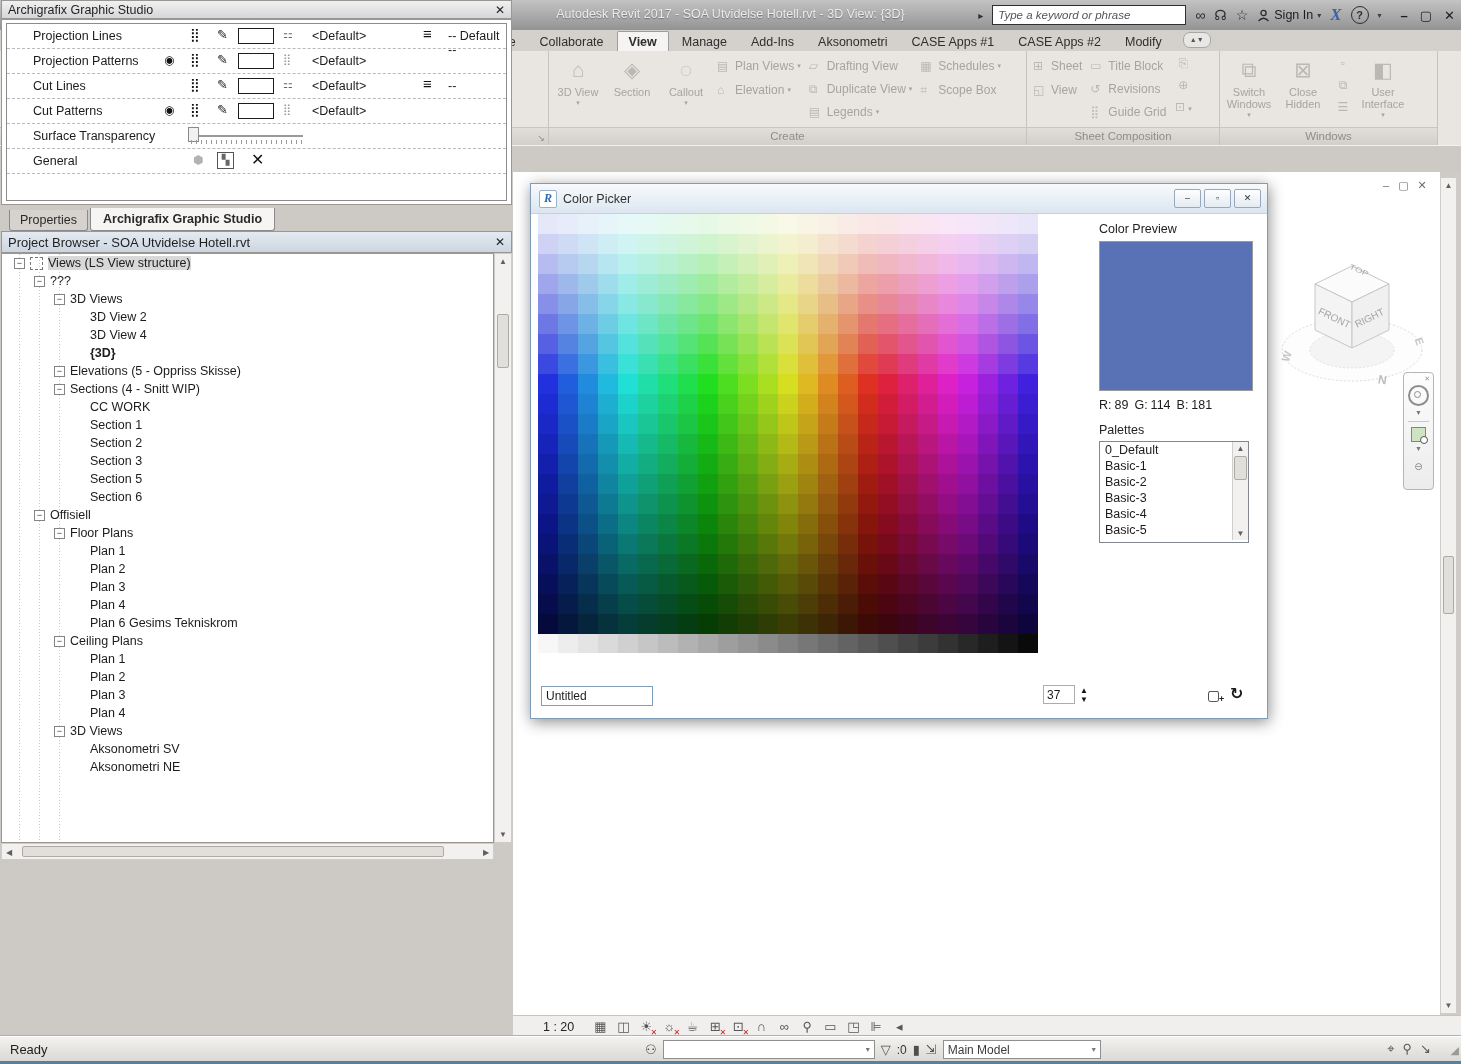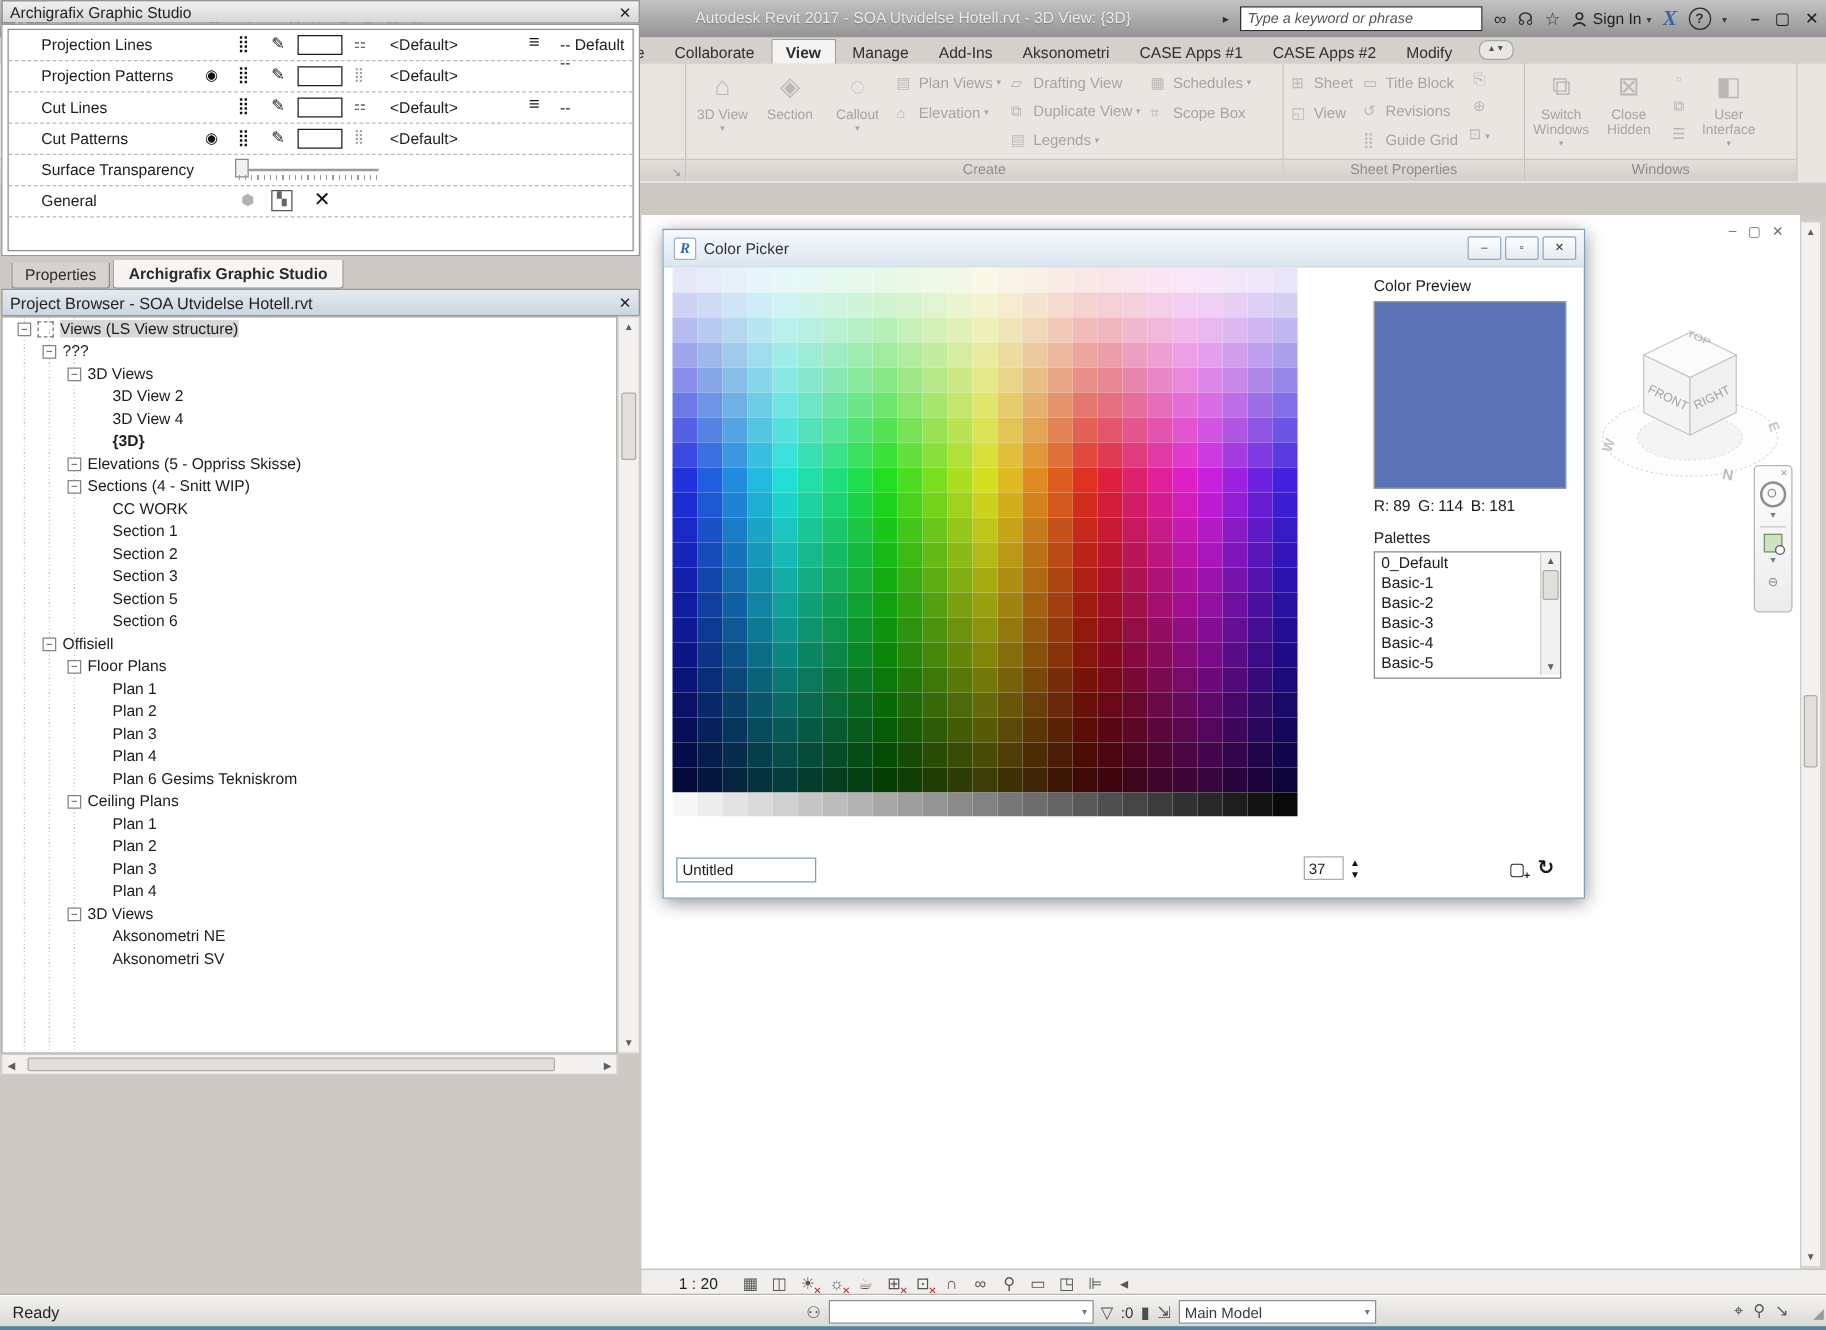--- a/index.html
+++ b/index.html
@@ -402,21 +402,21 @@
                 <span class="sglyph">⣿</span>
                 <span class="slab">Guide Grid</span>
               </div>
             </div>
             <div class="ricol">
               <span class="ricon">⎘</span>
               <span class="ricon">⊕</span>
               <span class="ricon">⊡<span class="smenu">▾</span></span>
             </div>
           </div>
-          <div class="rlabel">Sheet Properties</div>
+          <div class="rlabel">Sheet Composition</div>
         </div>
         <div class="rpanel" style="width: 218px;">
           <div class="rbody">
             <div class="rbig">
               <span class="bglyph">⧉</span>
               <span class="blab">Switch Windows</span>
               <span class="bmenu">▾</span>
             </div>
             <div class="rbig">
               <span class="bglyph">⊠</span>
@@ -611,25 +611,25 @@
       <div class="trow" style="padding-left: 72px;">
         <span class="espace"></span>
         <span class="tlab">Plan 4</span>
       </div>
       <div class="trow" style="padding-left: 52px;">
         <span class="ebox">−</span>
         <span class="tlab">3D Views</span>
       </div>
       <div class="trow" style="padding-left: 72px;">
         <span class="espace"></span>
+        <span class="tlab">Aksonometri SV</span>
+      </div>
+      <div class="trow" style="padding-left: 72px;">
+        <span class="espace"></span>
         <span class="tlab">Aksonometri NE</span>
-      </div>
-      <div class="trow" style="padding-left: 72px;">
-        <span class="espace"></span>
-        <span class="tlab">Aksonometri SV</span>
       </div>
     </div>
   <div id="treevscroll" class="sb">
     <span class="sarr" style="top:3px">▲</span>
     <div class="sthumb" style="left:2px;right:2px;top:60px;height:52px"></div>
     <span class="sarr" style="bottom:3px">▼</span>
   </div>
   <div id="treehscroll" class="sb">
     <span class="sarr" style="left:3px;top:4px;width:8px">◀</span>
     <div class="sthumb" style="top:2px;bottom:2px;left:20px;width:420px"></div>

